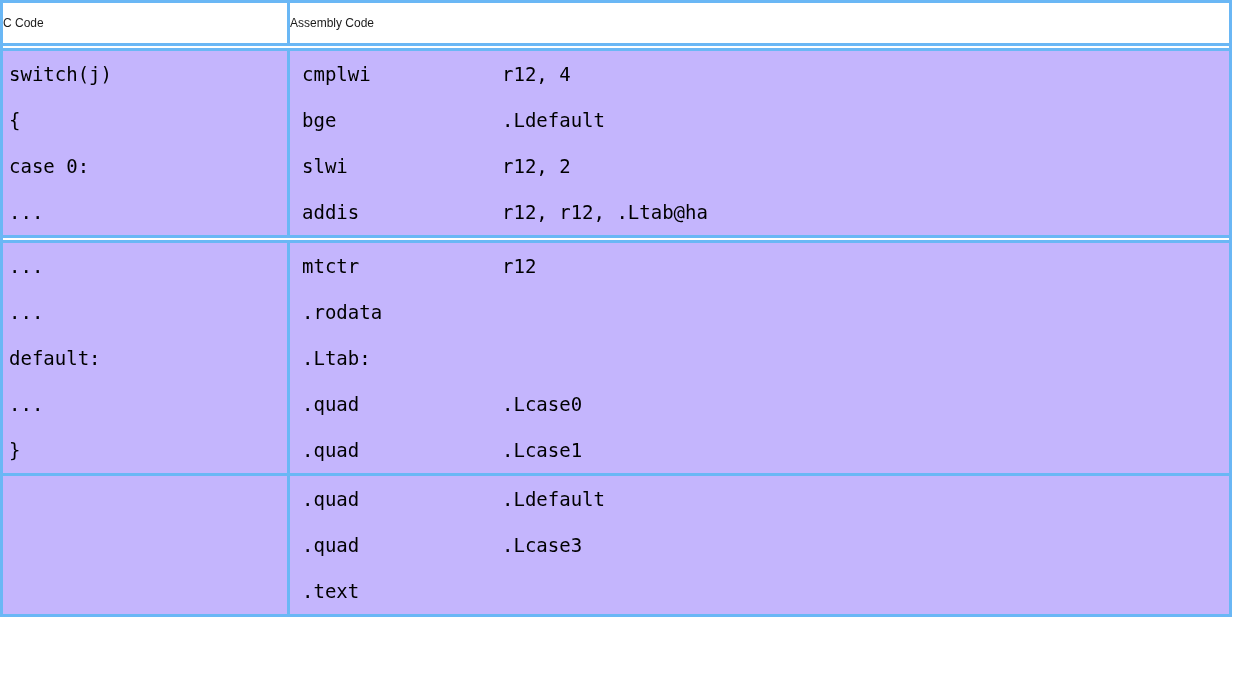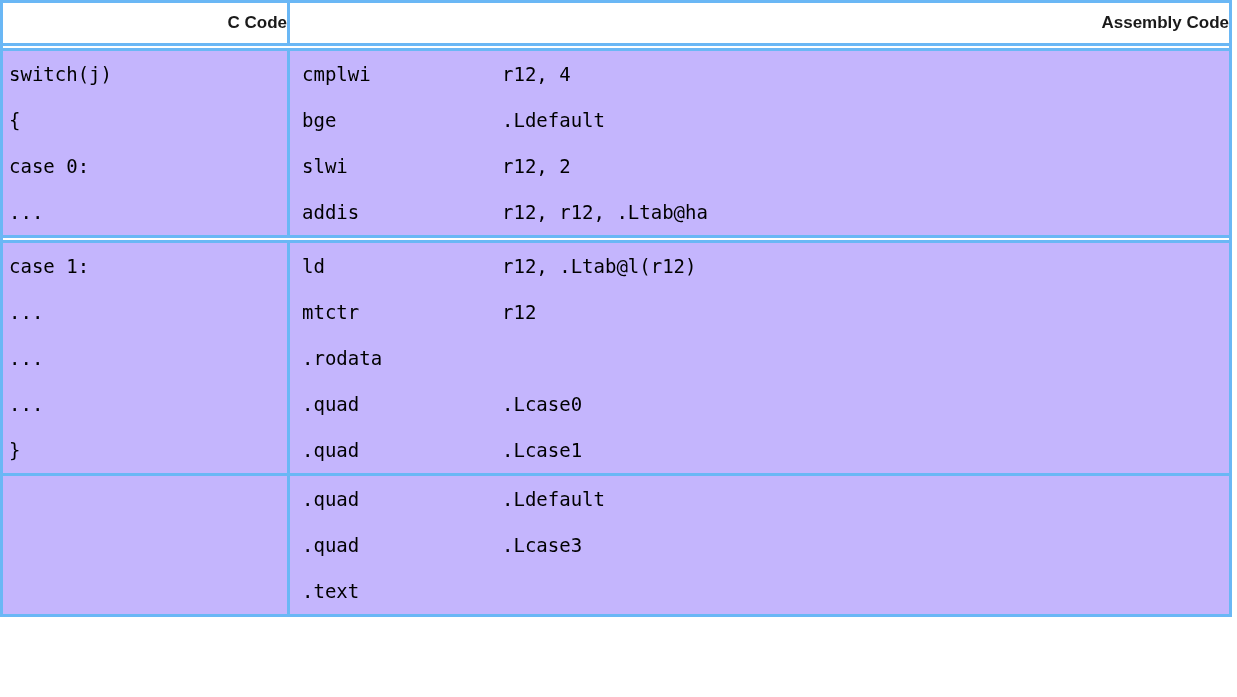--- a/index.html
+++ b/index.html
@@ -22,24 +22,24 @@
     border-left:3px solid #6ab7f5;
     border-right:3px solid #6ab7f5;
     border-top:3px solid #6ab7f5;
     border-bottom:3px solid #6ab7f5;
   }
   col.c-col{width:287px;}
   col.a-col{width:942px;}
 
   th.hdr{
     font-family:"Liberation Sans", sans-serif;
-    font-size:17px;
-    font-weight:bold;
+    font-size:12px;
+    font-weight:normal;
     color:#1a1a1a;
-    text-align:right;
+    text-align:left;
     height:40px;
     padding:0;
     vertical-align:middle;
     background:#ffffff;
   }
   th.hdr-c{border-right:3px solid #6ab7f5;}
 
   
   tr.rule-double > td{
     padding:0;
@@ -104,30 +104,30 @@
           <td class="cell a-cell"><span class="op">slwi</span><span class="arg">r12, 2</span></td>
         </tr>
         <tr>
           <td class="cell c-cell">...</td>
           <td class="cell a-cell"><span class="op">addis</span><span class="arg">r12, r12, .Ltab@ha</span></td>
         </tr>
         <tr class="rule-double">
           <td colspan="2"></td>
         </tr>
         <tr>
-          <td class="cell c-cell">case 1:</td>
-          <td class="cell a-cell"><span class="op">ld</span><span class="arg">r12, .Ltab@l(r12)</span></td>
-        </tr>
-        <tr>
           <td class="cell c-cell">...</td>
           <td class="cell a-cell"><span class="op">mtctr</span><span class="arg">r12</span></td>
         </tr>
         <tr>
           <td class="cell c-cell">...</td>
           <td class="cell a-cell"><span class="op">.rodata</span><span class="arg"></span></td>
+        </tr>
+        <tr>
+          <td class="cell c-cell">default:</td>
+          <td class="cell a-cell"><span class="op">.Ltab:</span><span class="arg"></span></td>
         </tr>
         <tr>
           <td class="cell c-cell">...</td>
           <td class="cell a-cell"><span class="op">.quad</span><span class="arg">.Lcase0</span></td>
         </tr>
         <tr>
           <td class="cell c-cell">}</td>
           <td class="cell a-cell"><span class="op">.quad</span><span class="arg">.Lcase1</span></td>
         </tr>
         <tr class="rule-single">

